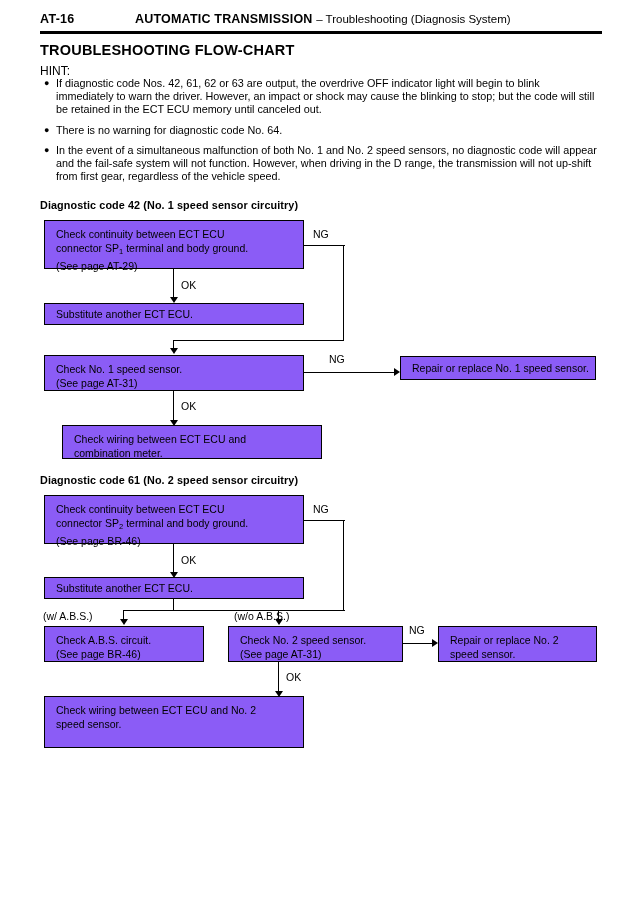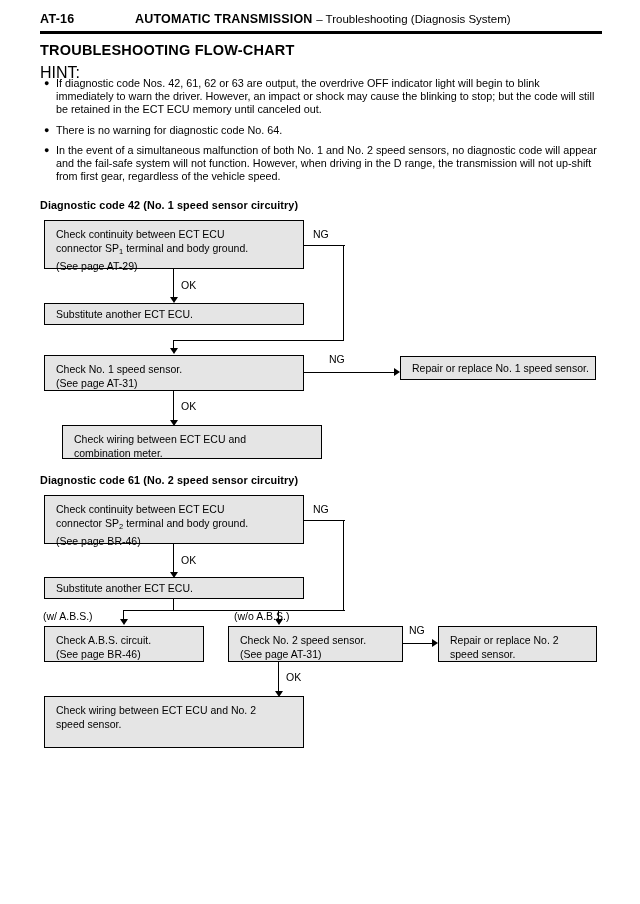--- a/index.html
+++ b/index.html
@@ -13,28 +13,28 @@
   
   .hdr{position:absolute;left:40px;top:12px;width:562px;height:22px;}
   .hdr-page{position:absolute;left:0;top:0;font-size:12.5px;font-weight:bold;letter-spacing:.3px;}
   .hdr-main{position:absolute;left:95px;top:0;font-size:12.5px;font-weight:bold;letter-spacing:.2px;white-space:nowrap;}
   .hdr-sub{font-weight:normal;font-size:11.5px;letter-spacing:0;}
   .hdr-rule{position:absolute;left:40px;top:31px;width:562px;height:2.5px;background:#000;}
 
   .title{position:absolute;left:40px;top:42px;font-size:14.5px;font-weight:bold;letter-spacing:.2px;}
 
   
-  .hint-label{position:absolute;left:40px;top:64px;font-size:16px;}
+  .hint-label{position:absolute;left:40px;top:64px;font-size:12px;}
   .bullets{position:absolute;left:40px;top:77px;width:560px;}
   .bullet{position:relative;padding-left:16px;margin-bottom:7px;font-size:10.8px;line-height:13.2px;}
   .bullet .dot{position:absolute;left:4px;top:0px;font-size:9px;line-height:13.2px;}
 
   
   .sec-head{position:absolute;font-size:10.8px;font-weight:bold;letter-spacing:.1px;}
-  .box{position:absolute;border:1.3px solid #000;box-sizing:border-box;background:#e5e5e5;}
+  .box{position:absolute;border:1.3px solid #000;box-sizing:border-box;background:#8b5cf6;}
   .box .txt{position:absolute;left:11px;top:6px;font-size:10.5px;line-height:14px;white-space:pre-line;}
   .box.center .txt{top:50%;transform:translateY(-50%);}
   .lbl{position:absolute;font-size:10.5px;}
   
   .ln{position:absolute;background:#000;}
   .vl{width:1.3px;}
   .hl{height:1.3px;}
   .arw-d{position:absolute;width:0;height:0;border-left:4px solid transparent;border-right:4px solid transparent;border-top:6px solid #000;}
   .arw-r{position:absolute;width:0;height:0;border-top:4px solid transparent;border-bottom:4px solid transparent;border-left:6px solid #000;}
   sub{font-size:7.5px;vertical-align:-2px;}

